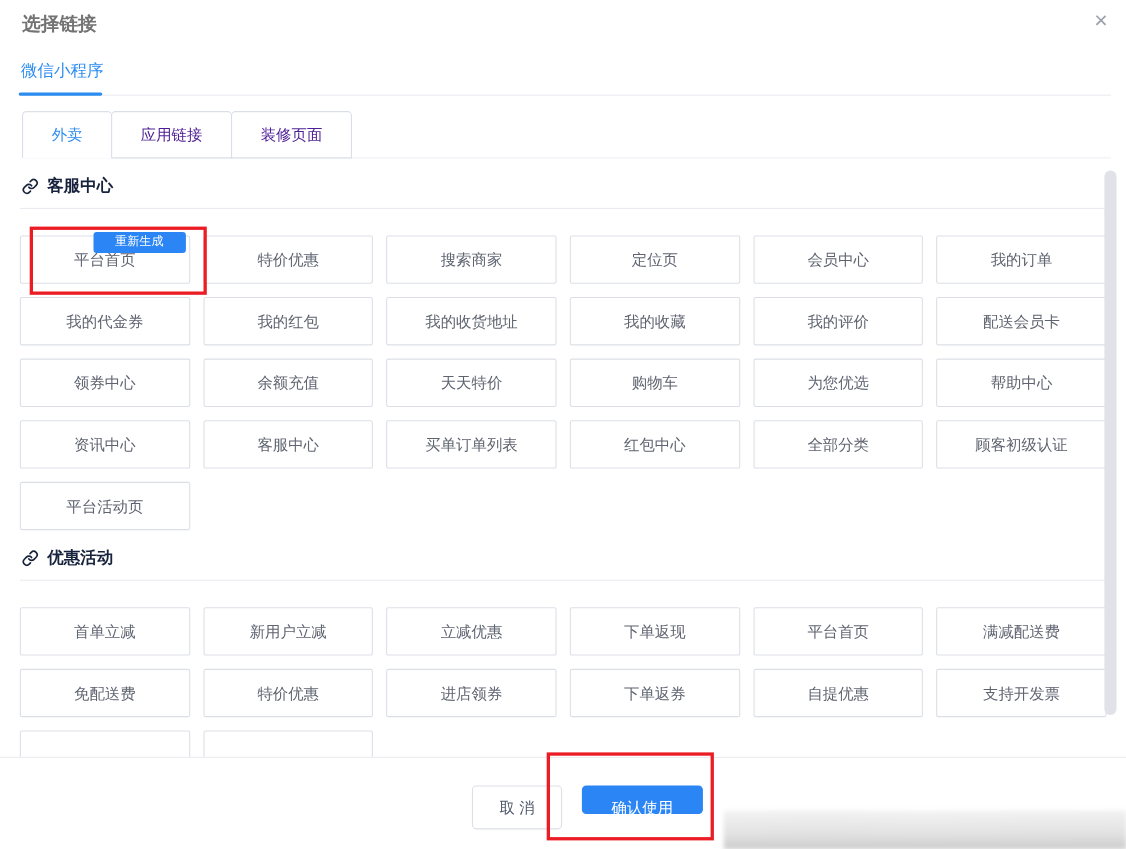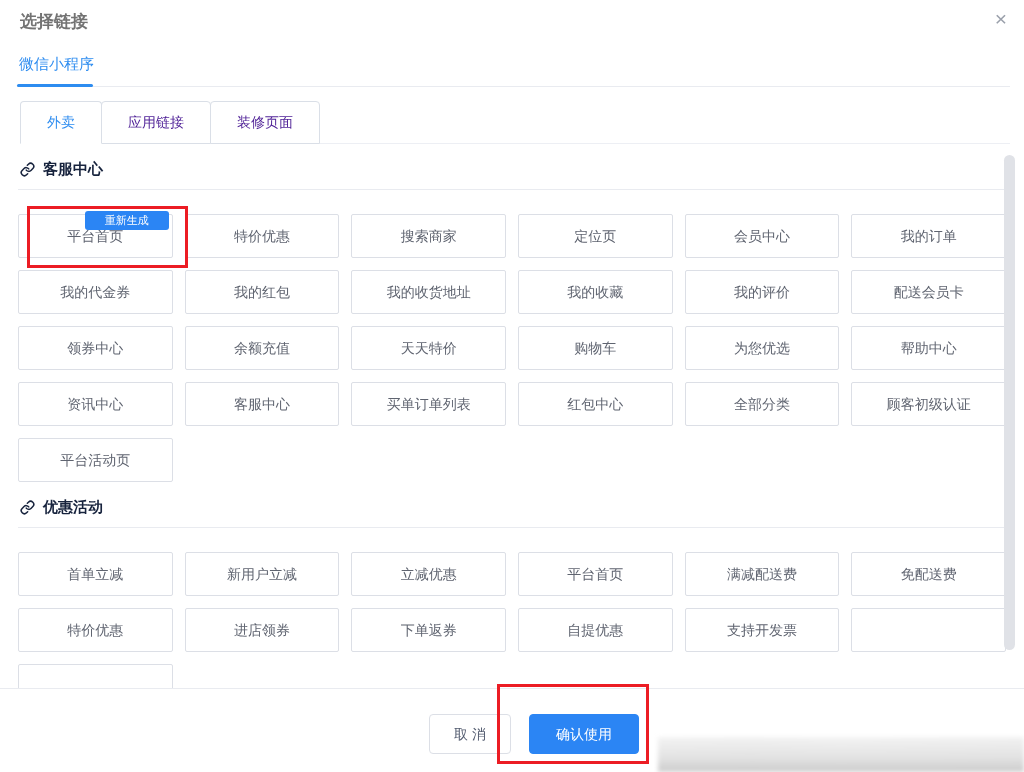--- a/index.html
+++ b/index.html
@@ -56,21 +56,21 @@
   .dlg-footer {
     position:absolute; left:0; right:0; bottom:0; height:84px; background:#fff;
     border-top:1px solid #e9ebf0; z-index:3;
     display:flex; justify-content:center; align-items:flex-start; gap:18px; padding-top:25px;
   }
   .btn-cancel {
     height:40px; padding:0 24px; background:#fff; border:1px solid #dcdfe6; border-radius:4px;
     font-size:14px; color:#515a6e; cursor:pointer; line-height:38px;margin-left:44px;
   }
   .btn-confirm {
-    height:40px; padding:0 26px; background:#2b85f4; border:1px solid #2b85f4; border-radius:4px;
+    height:26px; padding:0 26px; background:#2b85f4; border:1px solid #2b85f4; border-radius:4px;
     font-size:14px; color:#fff; cursor:pointer; line-height:38px;
   }
   
   .annot { position:absolute; border:3px solid #ec1c24; z-index:6; pointer-events:none; }
   .annot-home { left:27px; top:206px; width:161px; height:62px; }
   .annot-confirm { left:497px; top:684px; width:152px; height:80px; }
   .scroll-thumb {
     position:absolute; right:9px; top:155px; width:11px; height:495px;
     background:#e0e2e7; border-radius:6px; z-index:5; cursor:pointer;
   }
@@ -150,20 +150,21 @@
             <path d="M10 13a5 5 0 0 0 7.54.54l3-3a5 5 0 0 0-7.07-7.07l-1.72 1.71"></path>
             <path d="M14 11a5 5 0 0 0-7.54-.54l-3 3a5 5 0 0 0 7.07 7.07l1.71-1.71"></path>
           </svg>
         </span>
         <span class="sec-title">优惠活动</span>
       </div>
       <div class="grid">
         <div class="link-btn">首单立减</div>
         <div class="link-btn">新用户立减</div>
         <div class="link-btn">立减优惠</div>
+        <div class="link-btn">下单返现</div>
         <div class="link-btn">平台首页</div>
         <div class="link-btn">满减配送费</div>
         <div class="link-btn">免配送费</div>
         <div class="link-btn">特价优惠</div>
         <div class="link-btn">进店领券</div>
         <div class="link-btn">下单返券</div>
         <div class="link-btn">自提优惠</div>
         <div class="link-btn">支持开发票</div>
         <div class="link-btn partial"></div>
         <div class="link-btn partial"></div>

